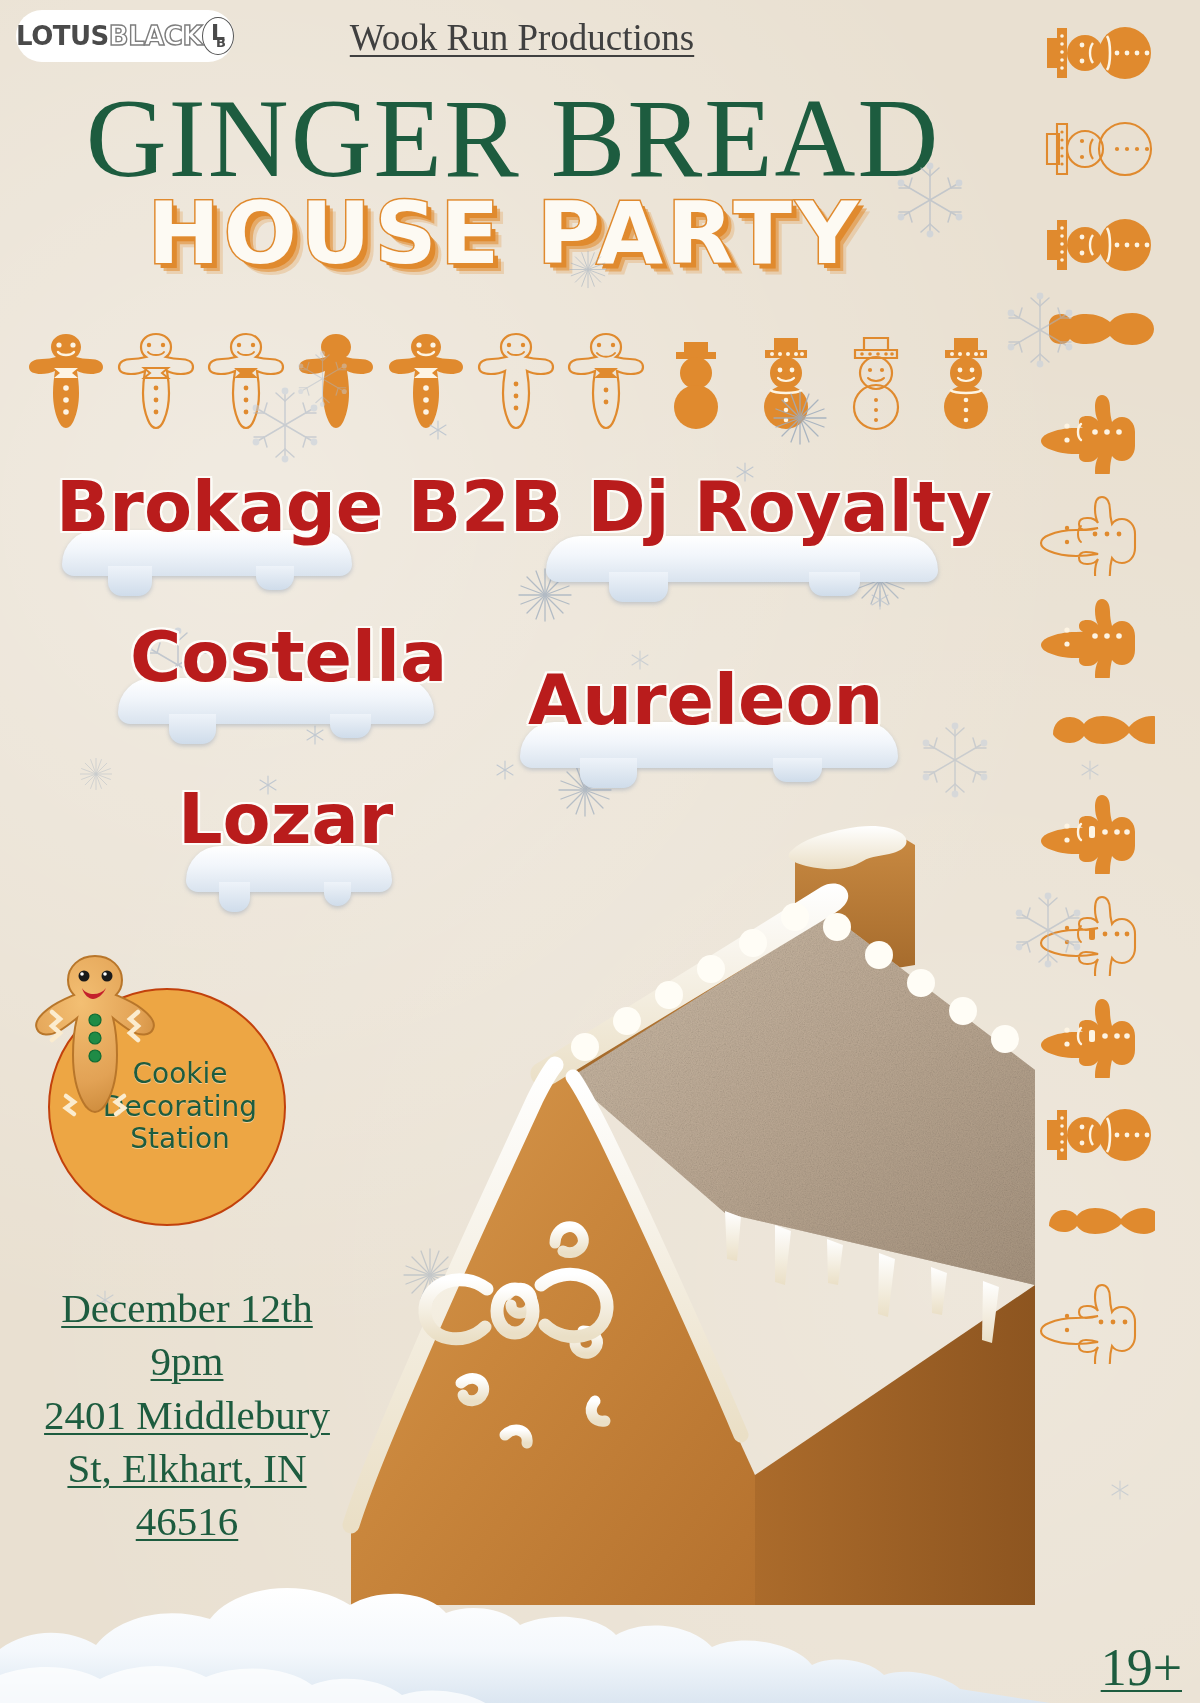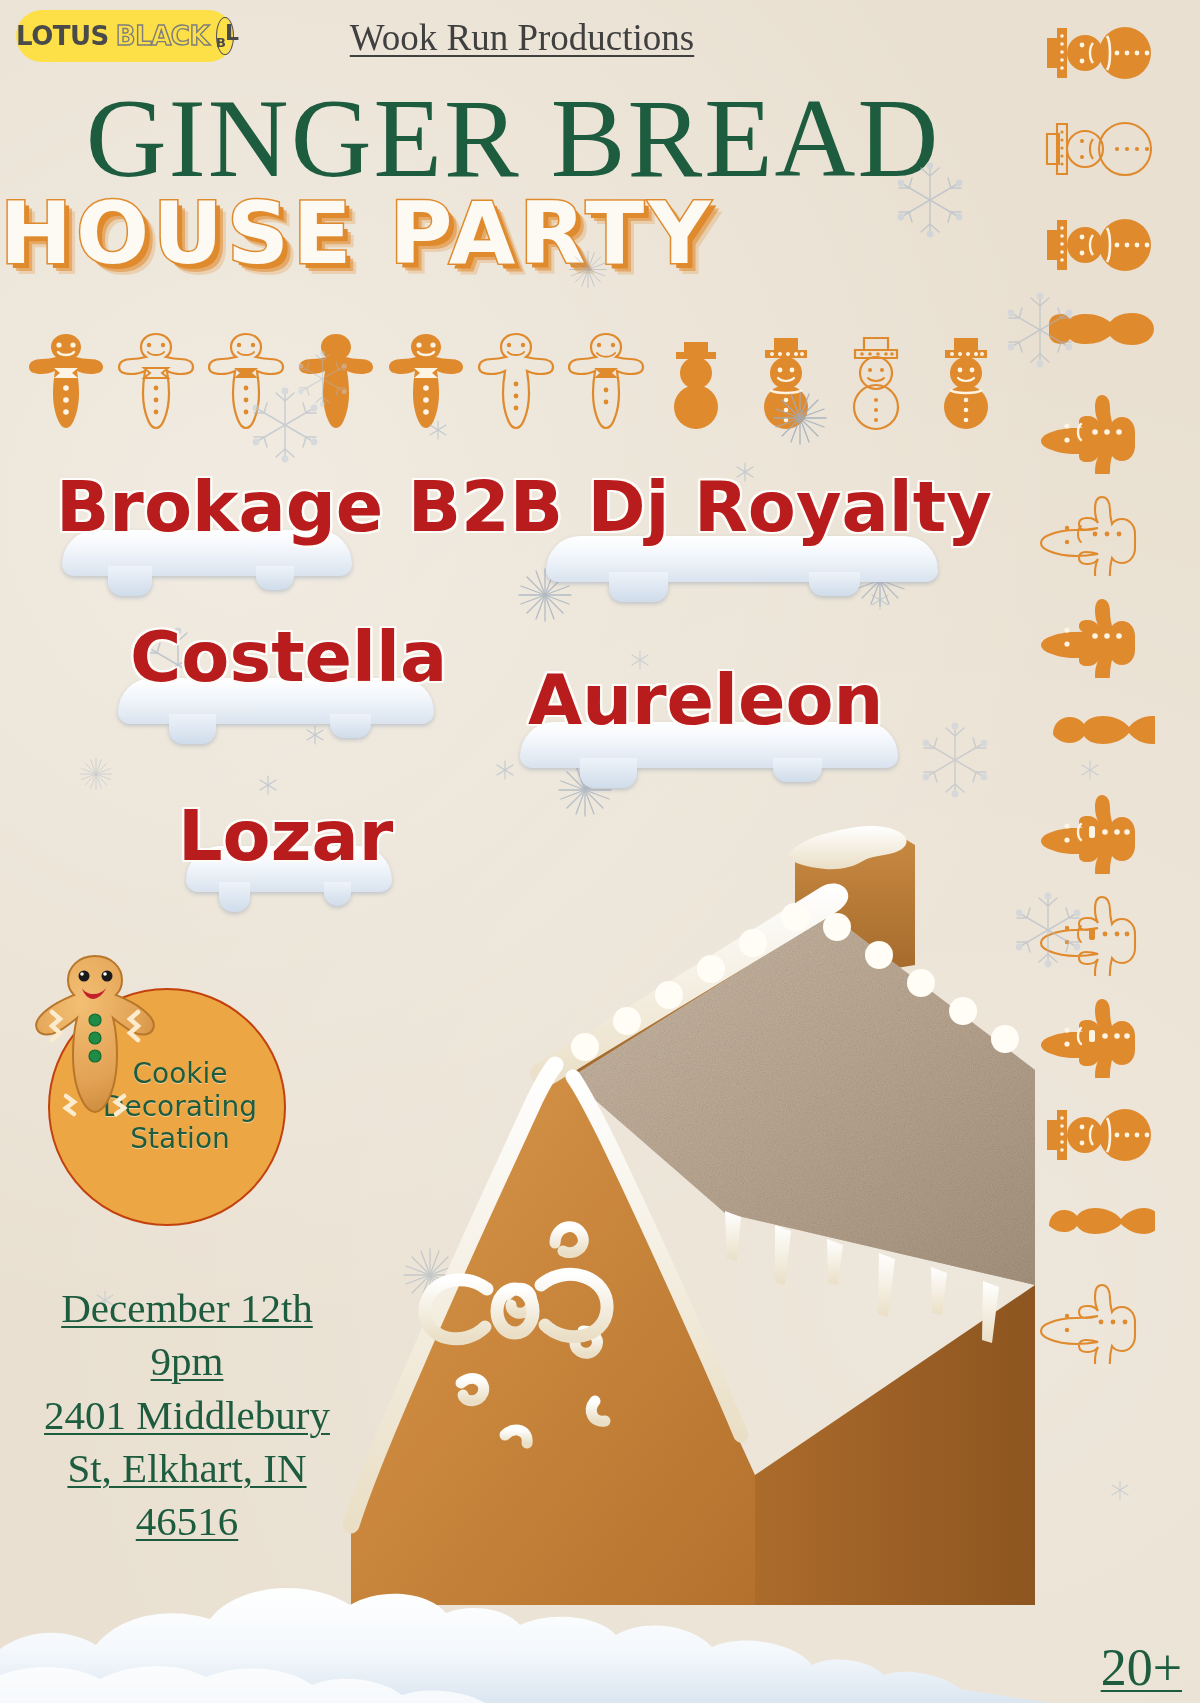--- a/index.html
+++ b/index.html
@@ -20,23 +20,23 @@
     background:
       radial-gradient(circle at 20% 30%, rgba(255,255,255,.35), transparent 55%),
       radial-gradient(circle at 80% 75%, rgba(255,255,255,.22), transparent 60%);
     pointer-events:none;
   }
 
   
   .logo-pill{
     position:absolute; left:16px; top:10px;
     width:218px; height:52px;
-    background:#fde047;
+    background:#ffffff;
     border-radius:26px;
-    display:flex; align-items:center; justify-content:space-between; gap:7px;
+    display:flex; align-items:center; justify-content:space-between; 
   }
   .logo-lotus{
     font-family:"DejaVu Sans", sans-serif;
     font-weight:bold; font-size:26px; letter-spacing:-.5px;
     color:#4a4a4a;
   }
   .logo-black{
     font-family:"DejaVu Sans", sans-serif;
     font-weight:bold; font-size:26px; letter-spacing:-.5px;
     color:transparent;
@@ -78,21 +78,21 @@
     letter-spacing:2px;
     color:#1d5c3f;
     line-height:1;
     white-space:nowrap;
     padding-left:16px;
   }
 
   
   .title-sub{
     position:absolute; left:0; top:190px; width:1010px;
-    text-align:left;
+    text-align:center;
     font-family:"DejaVu Sans", sans-serif;
     font-weight:bold;
     font-size:86px;
     letter-spacing:4px;
     line-height:1;
     white-space:nowrap;
     color:#fdfaf3;
     -webkit-text-stroke:3px #e08a2e;
     paint-order:stroke fill;
     text-shadow:
@@ -129,21 +129,21 @@
     text-shadow:
       -2px -2px 0 #fdfcf8, 2px -2px 0 #fdfcf8,
       -2px  2px 0 #fdfcf8, 2px  2px 0 #fdfcf8,
        0px -2.4px 0 #fdfcf8, 0px 2.4px 0 #fdfcf8,
       -2.4px 0 0 #fdfcf8, 2.4px 0 0 #fdfcf8;
     z-index:6;
   }
   .a1{ left:56px;  top:472px; font-size:70px; }
   .a2{ left:130px; top:622px; font-size:70px; }
   .a3{ left:528px; top:665px; font-size:70px; }
-  .a4{ left:178px; top:801px; font-size:70px; }
+  .a4{ left:178px; top:784px; font-size:70px; }
 
   
   .drift{
     position:absolute;
     background:linear-gradient(180deg,#ffffff 0%,#f2f6fb 42%,#d9e3ee 100%);
     border-radius:46px 46px 16px 16px;
     z-index:5;
     filter:drop-shadow(0 2px 2px rgba(120,140,165,.38));
   }
   .drift::before,.drift::after{
@@ -926,15 +926,15 @@
   </svg>
 
   <div class="details">
     <div>December 12th</div>
     <div>9pm</div>
     <div>2401 Middlebury</div>
     <div>St, Elkhart, IN</div>
     <div>46516</div>
   </div>
 
-  <div class="age">20+</div>
+  <div class="age">19+</div>
 
 </div>
 
 </body></html>

